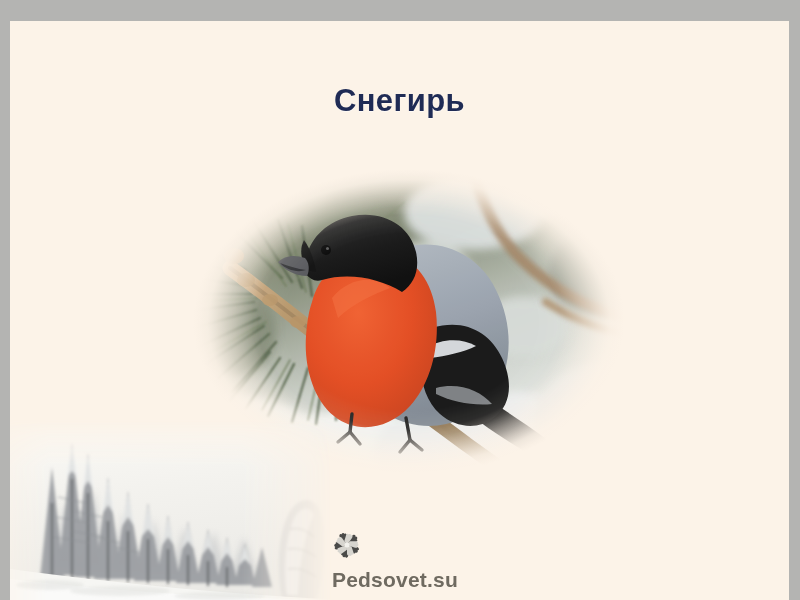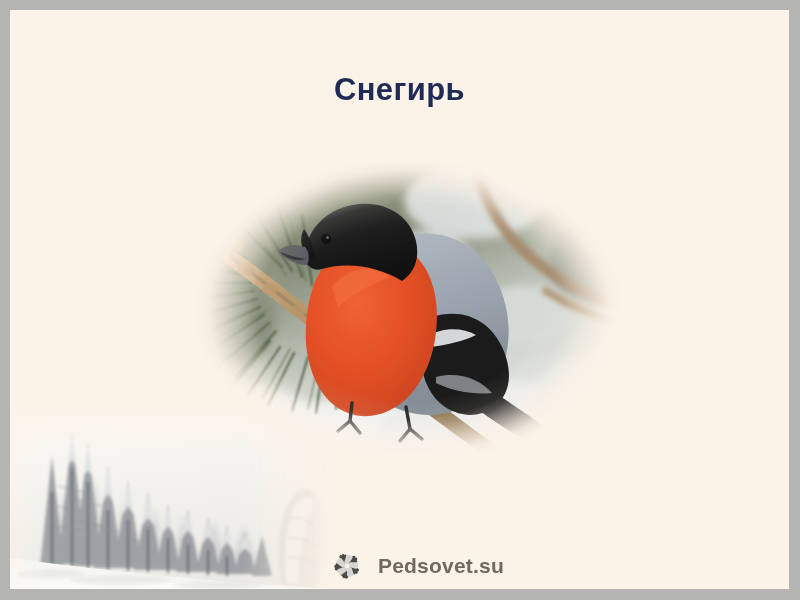--- a/index.html
+++ b/index.html
@@ -23,20 +23,21 @@
     box-sizing: border-box;
     background: #b4b4b2;
     padding: 10px 11px 11px 10px;
   }
   .slide-canvas {
     position: relative;
     width: 100%;
     height: 100%;
     background: #fcf3e8;
     overflow: hidden;
+    margin-top: 11px;
   }
 
   
   .slide-title {
     position: absolute;
     top: 63px;
     left: 0;
     width: 100%;
     text-align: center;
     font-size: 31px;
@@ -101,22 +102,22 @@
     mask-composite: intersect;
   }
   .winter-photo svg { display: block; width: 100%; height: 100%; }
 
   
   .footer-watermark {
     position: absolute;
     left: 322px;
     bottom: 8px;
     display: flex;
-    align-items: center;
-    gap: 16px;
+    gap: 8px;
+    flex-direction: column;
   }
   .footer-logo { width: 30px; height: 30px; display: block; }
   .footer-text {
     font-size: 21px;
     font-weight: bold;
     color: #6f6a60;
     letter-spacing: 0.2px;
   }
 </style>
 </head>

